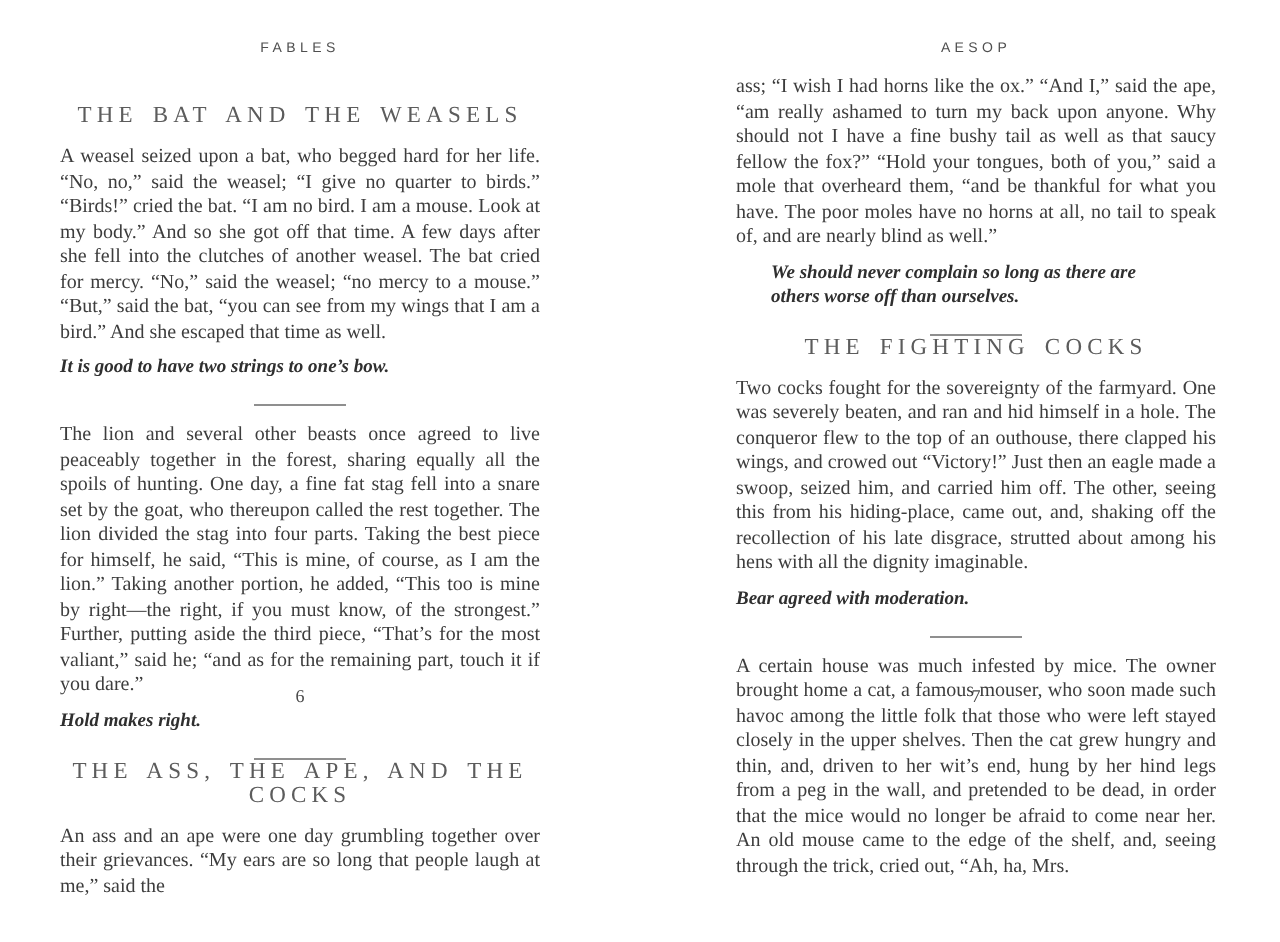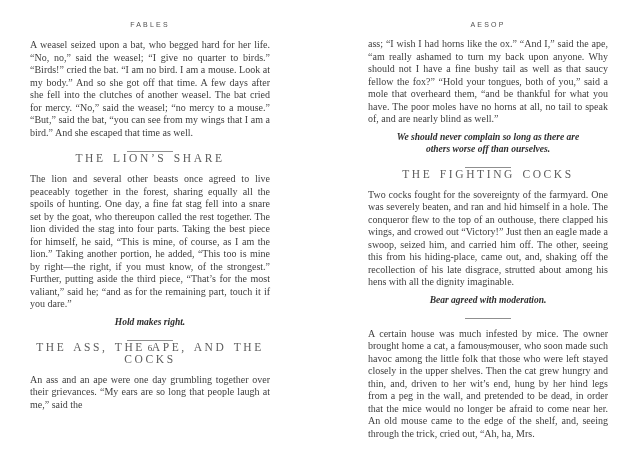--- a/index.html
+++ b/index.html
@@ -40,21 +40,21 @@
   .fable-body {
     margin-top: 9px;
     font-size: 10px;
     line-height: 12.5px;
     text-align: justify;
     color: #3d3d3d;
   }
 
   .fable-moral {
     margin-top: 5px;
-    text-align: center;
+    text-align: left;
     font-size: 9.5px;
     line-height: 12px;
     font-style: italic;
     font-weight: bold;
     color: #2f2f2f;
   }
   .fable-moral.narrow { max-width: 205px; margin-left: auto; margin-right: auto; }
 
   .section-divider {
     width: 46px;
@@ -77,25 +77,26 @@
 </style>
 </head>
 <body>
 
 <div class="spread">
 
   <div class="page left">
     <div class="column">
       <div class="running-head">FABLES</div>
 
+      <div class="fable-title title-1">THE BAT AND THE WEASELS</div>
       <div class="fable-body">A weasel seized upon a bat, who begged hard for her life. “No, no,” said the weasel; “I give no quarter to birds.” “Birds!” cried the bat. “I am no bird. I am a mouse. Look at my body.” And so she got off that time. A few days after she fell into the clutches of another weasel. The bat cried for mercy. “No,” said the weasel; “no mercy to a mouse.” “But,” said the bat, “you can see from my wings that I am a bird.” And she escaped that time as well.</div>
+      <div class="fable-moral">It is good to have two strings to one’s bow.</div>
 
       <hr class="section-divider">
 
-      <div class="fable-title title-next">THE LION’S SHARE</div>
       <div class="fable-body">The lion and several other beasts once agreed to live peaceably together in the forest, sharing equally all the spoils of hunting. One day, a fine fat stag fell into a snare set by the goat, who thereupon called the rest together. The lion divided the stag into four parts. Taking the best piece for himself, he said, “This is mine, of course, as I am the lion.” Taking another portion, he added, “This too is mine by right—the right, if you must know, of the strongest.” Further, putting aside the third piece, “That’s for the most valiant,” said he; “and as for the remaining part, touch it if you dare.”</div>
       <div class="fable-moral">Hold makes right.</div>
 
       <hr class="section-divider">
 
       <div class="fable-title title-next">THE ASS, THE APE, AND THE COCKS</div>
       <div class="fable-body">An ass and an ape were one day grumbling together over their grievances. “My ears are so long that people laugh at me,” said the</div>
     </div>
     <div class="page-number">6</div>
   </div>

